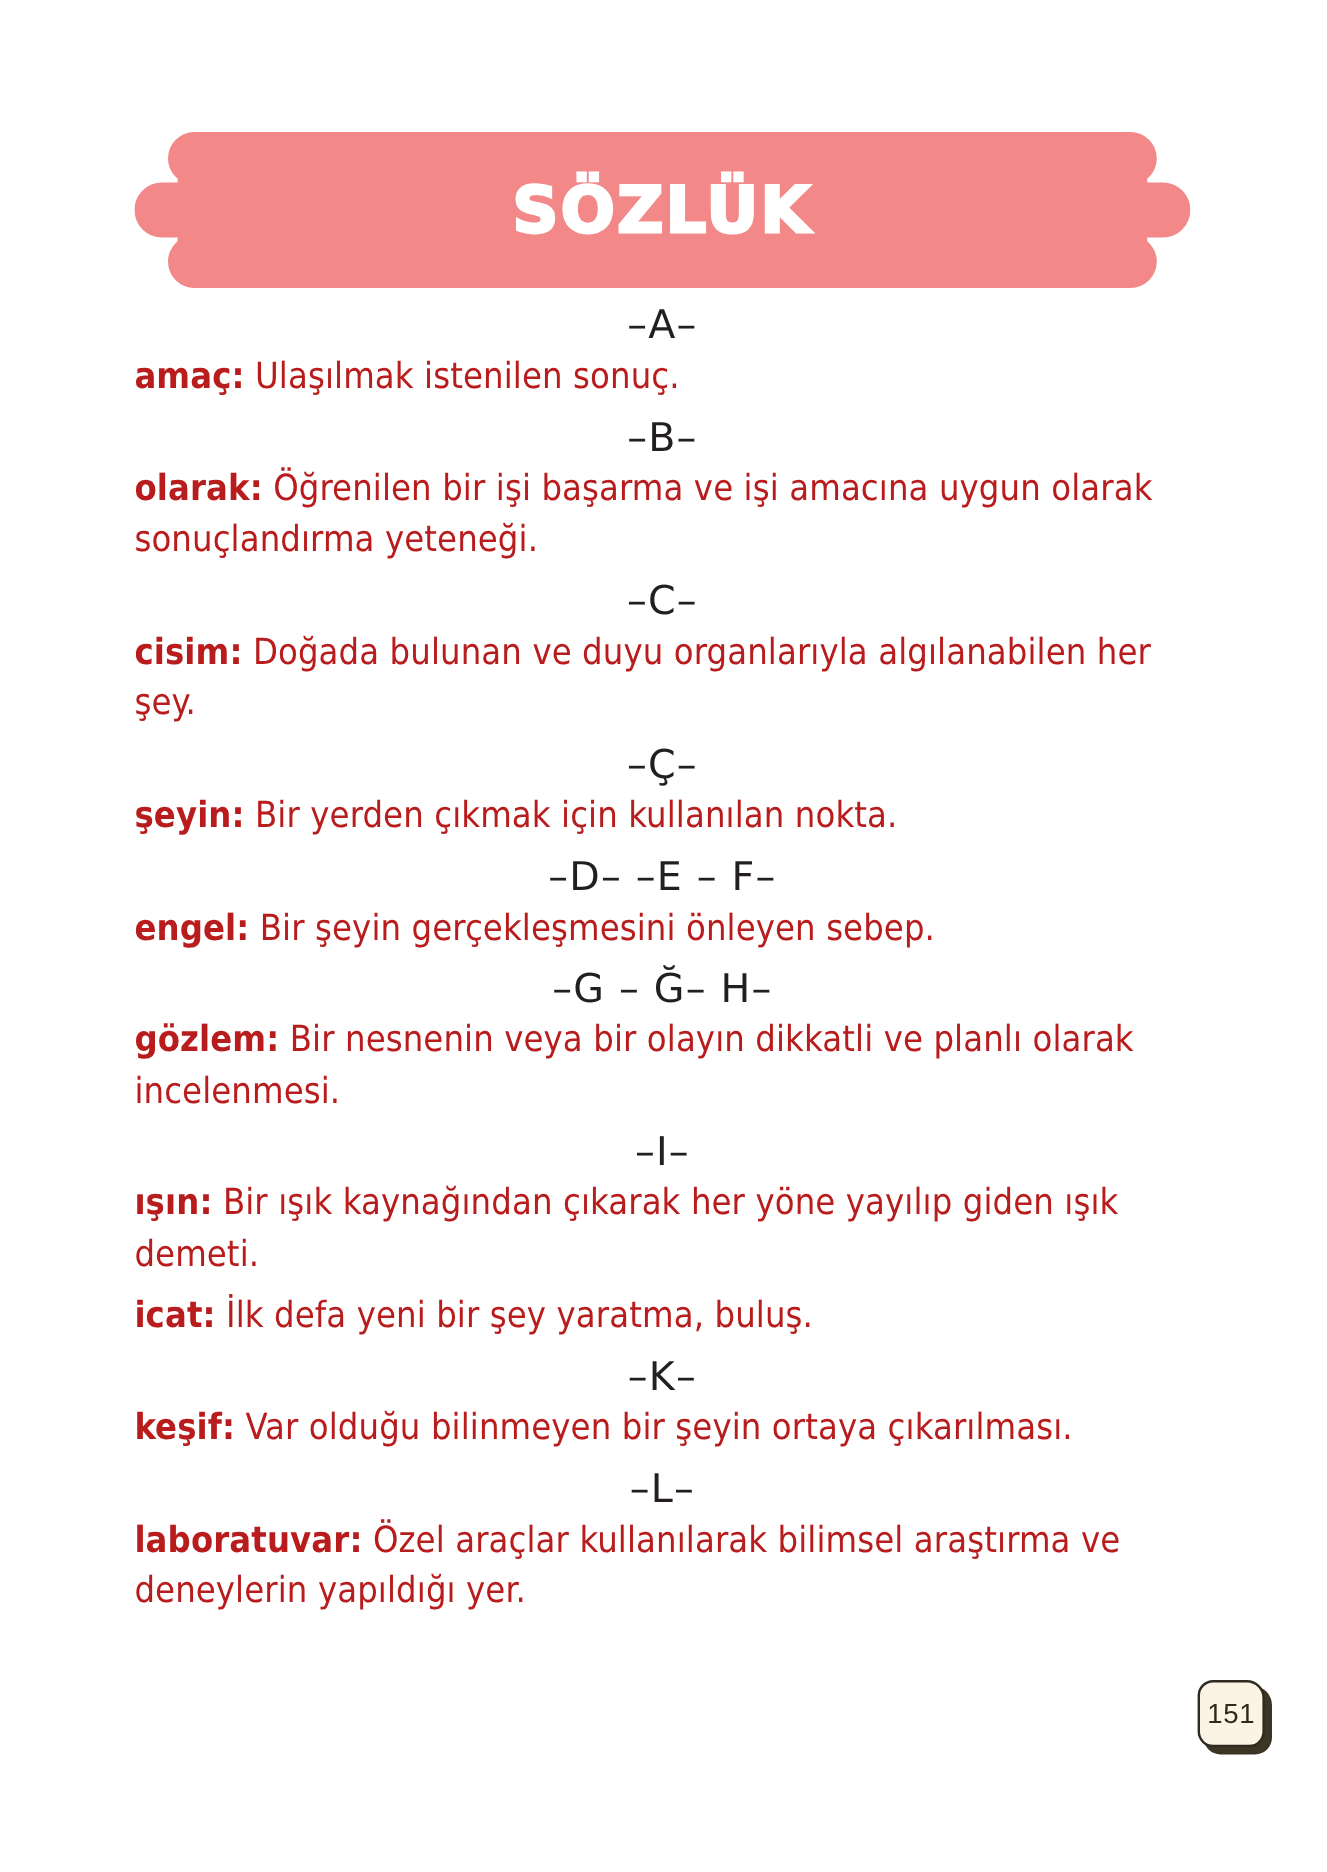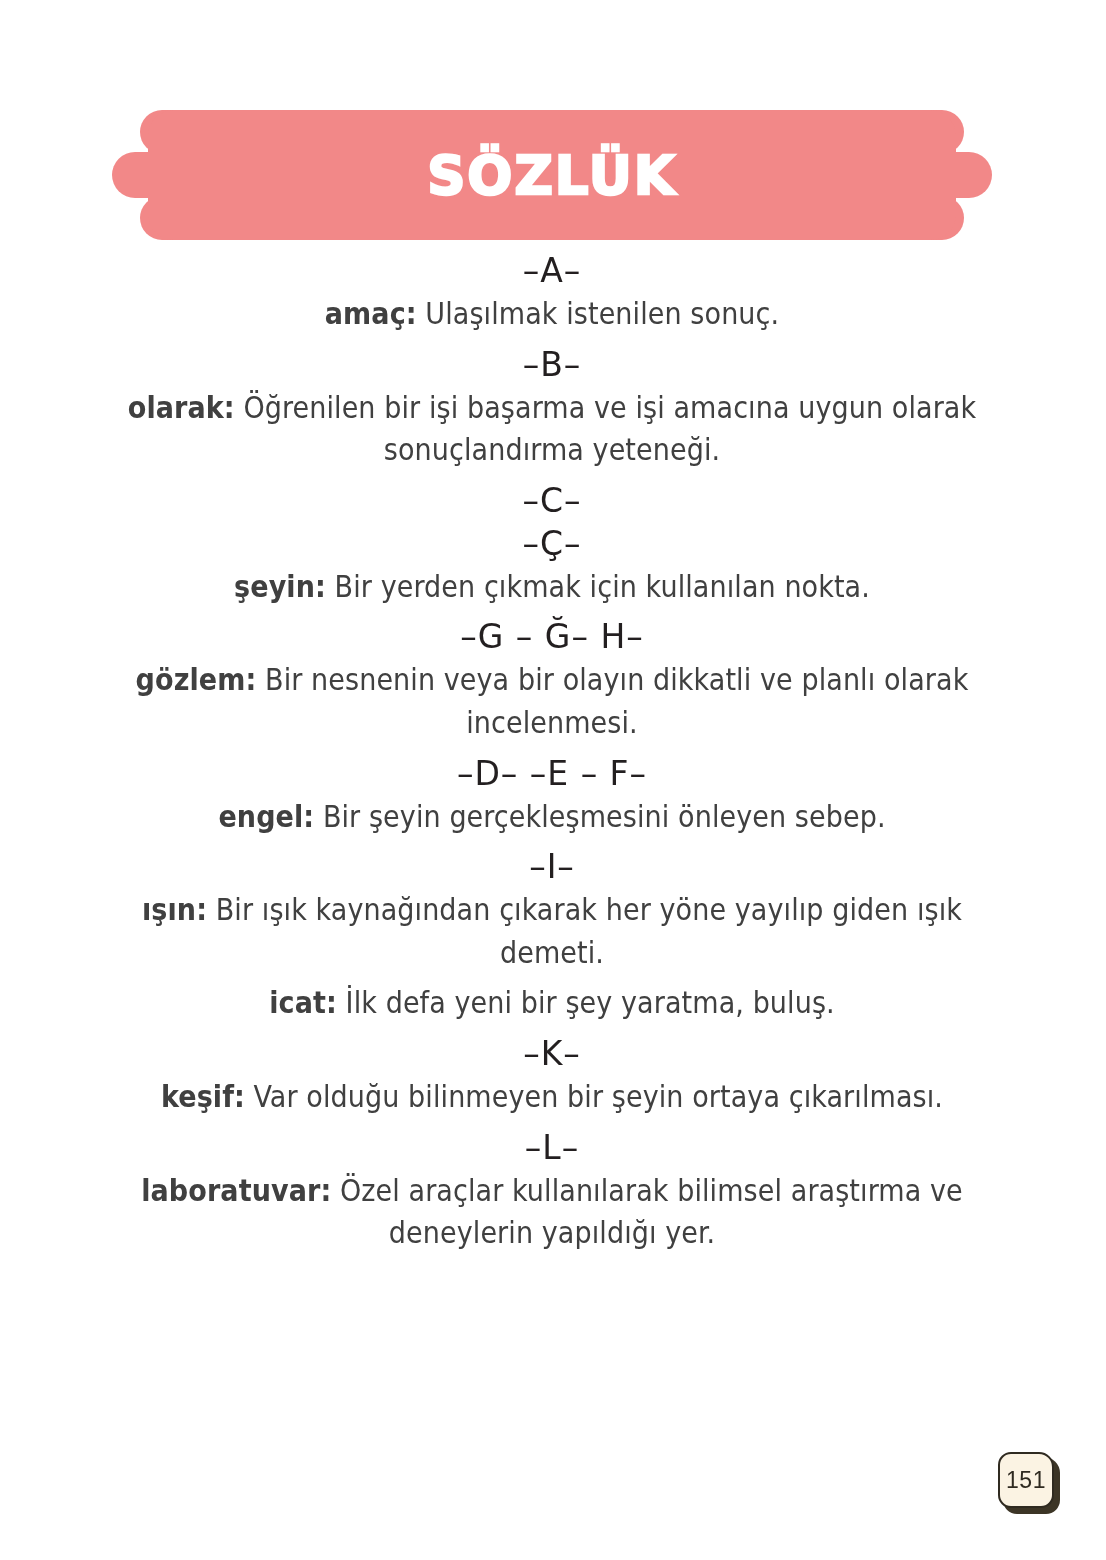--- a/index.html
+++ b/index.html
@@ -77,42 +77,42 @@
     line-height: 1.0;
     margin: 0;
     padding: 6px 0 4px 0;
     letter-spacing: 1px;
     white-space: pre;
   }
 
   .entry {
     font-family: "DejaVu Sans", sans-serif;
     font-size: 30px;
-    color: #404040;
+    color: #b91c1c;
     line-height: 1.42;
     margin: 0;
     padding: 2px 0 6px 0;
-    text-align: center;
+    text-align: left;
     letter-spacing: 0.1px;
     font-stretch: condensed;
   }
 
   .entry .term {
     font-weight: 700;
   }
 
   .entry .definition {
     font-weight: 400;
   }
 
   
   .page-badge {
     position: absolute;
     left: 998px;
-    top: 1452px;
+    top: 1400px;
     width: 62px;
     height: 62px;
   }
 
   .page-badge .badge-shadow {
     position: absolute;
     left: 5px;
     top: 5px;
     width: 57px;
     height: 57px;
@@ -177,35 +177,36 @@
       <p class="entry"><span class="term">amaç:</span><span class="definition"> Ulaşılmak istenilen sonuç.</span></p>
     </div>
 
     <div class="section">
       <div class="section-divider">–B–</div>
       <p class="entry"><span class="term">olarak:</span><span class="definition"> Öğrenilen bir işi başarma ve işi amacına uygun olarak sonuçlandırma yeteneği.</span></p>
     </div>
 
     <div class="section">
       <div class="section-divider">–C–</div>
+      <p class="entry"><span class="term">cisim:</span><span class="definition"> Doğada bulunan ve duyu organlarıyla algılanabilen her şey.</span></p>
     </div>
 
     <div class="section">
       <div class="section-divider">–Ç–</div>
       <p class="entry"><span class="term">şeyin:</span><span class="definition"> Bir yerden çıkmak için kullanılan nokta.</span></p>
     </div>
 
     <div class="section">
+      <div class="section-divider">–D– –E – F–</div>
+      <p class="entry"><span class="term">engel:</span><span class="definition"> Bir şeyin gerçekleşmesini önleyen sebep.</span></p>
+    </div>
+
+    <div class="section">
       <div class="section-divider">–G – Ğ– H–</div>
       <p class="entry"><span class="term">gözlem:</span><span class="definition"> Bir nesnenin veya bir olayın dikkatli ve planlı olarak incelenmesi.</span></p>
-    </div>
-
-    <div class="section">
-      <div class="section-divider">–D– –E – F–</div>
-      <p class="entry"><span class="term">engel:</span><span class="definition"> Bir şeyin gerçekleşmesini önleyen sebep.</span></p>
     </div>
 
     <div class="section">
       <div class="section-divider">–I–</div>
       <p class="entry"><span class="term">ışın:</span><span class="definition"> Bir ışık kaynağından çıkarak her yöne yayılıp giden ışık demeti.</span></p>
     </div>
 
     <div class="section">
       <p class="entry"><span class="term">icat:</span><span class="definition"> İlk defa yeni bir şey yaratma, buluş.</span></p>
     </div>

